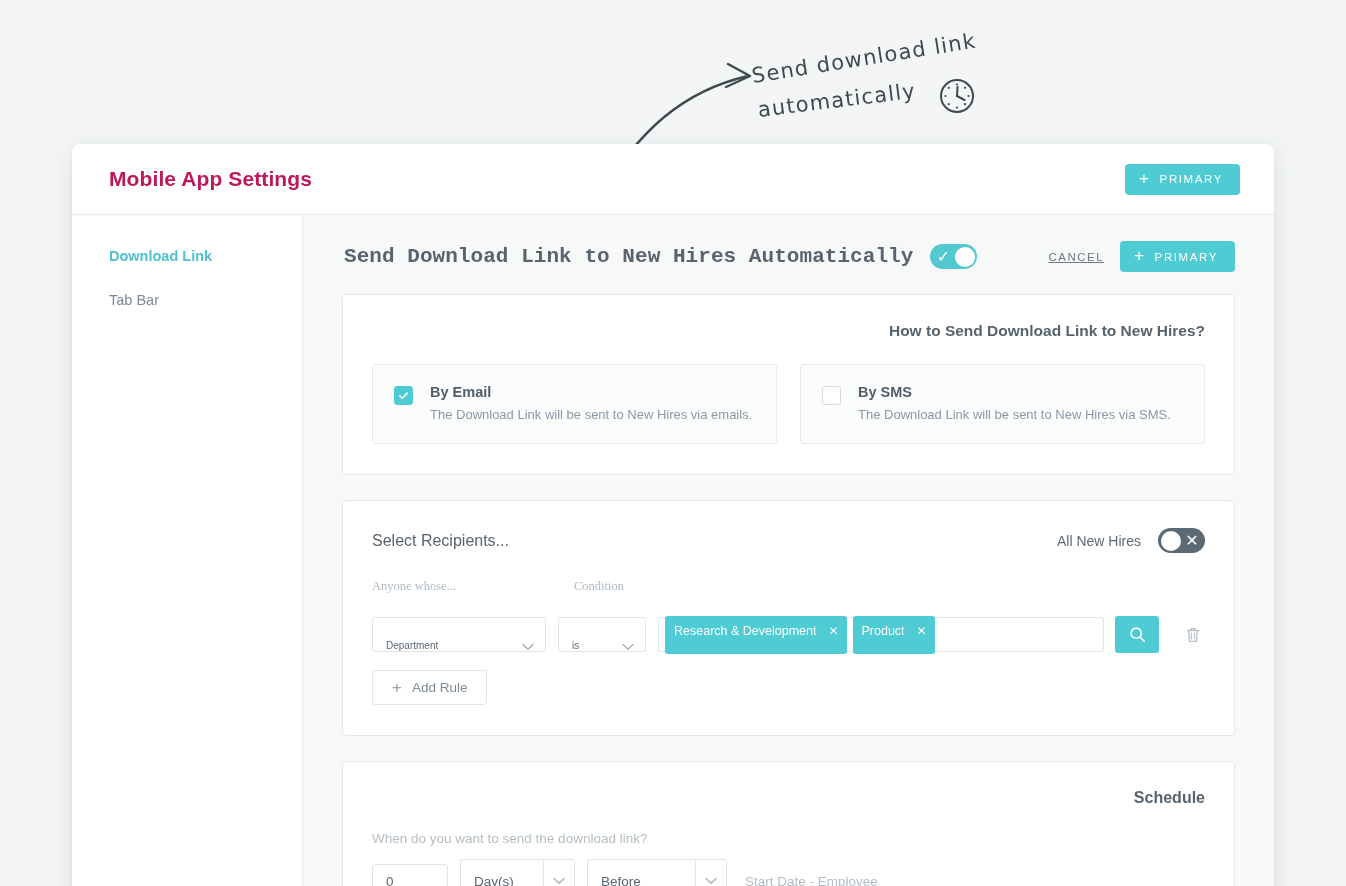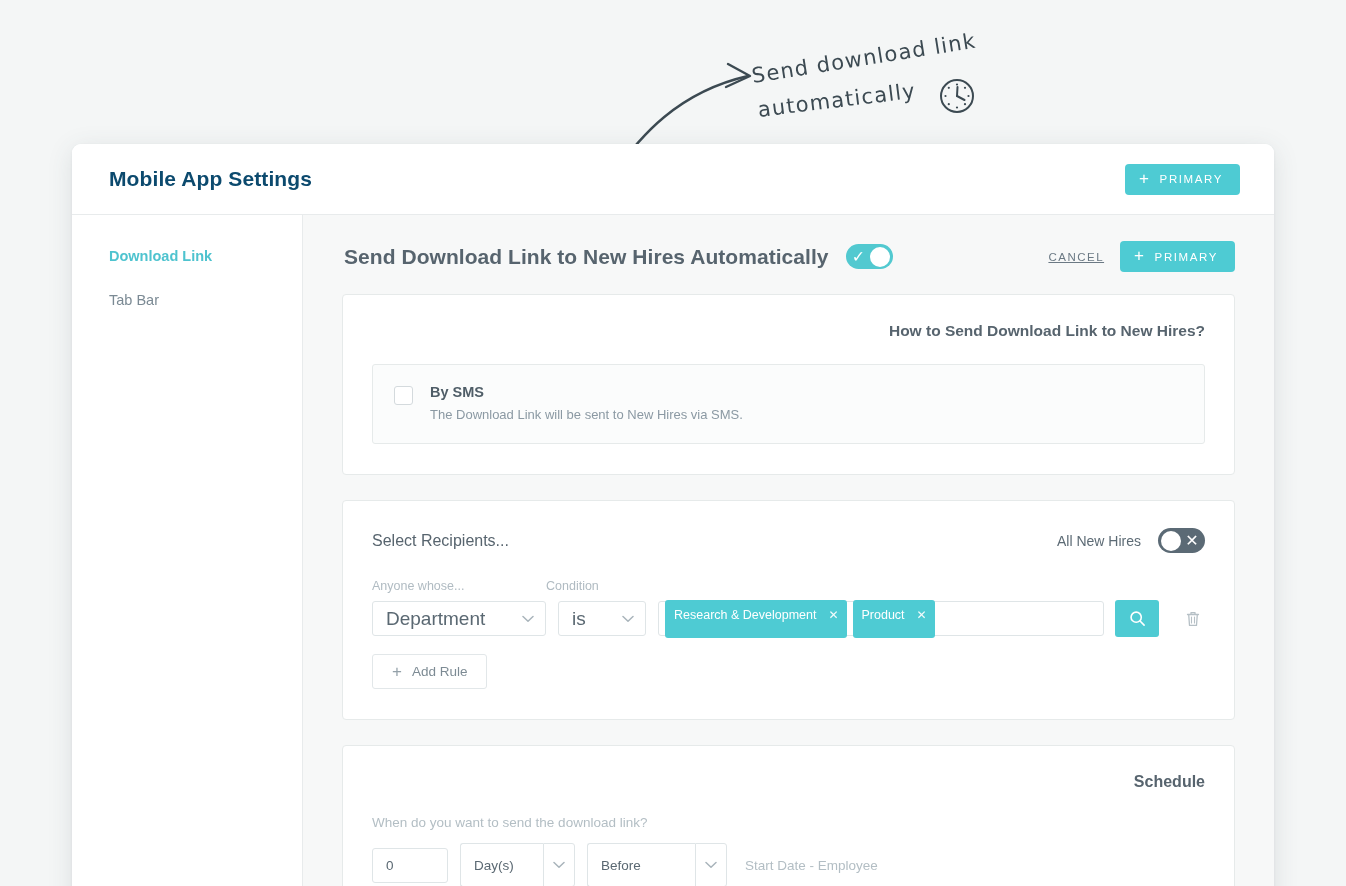--- a/index.html
+++ b/index.html
@@ -64,21 +64,21 @@
     height: 71px;
     border-bottom: 1px solid #e8ebec;
     display: flex;
     align-items: center;
     padding: 0 34px 0 37px;
     box-sizing: border-box;
     background: #fff;
   }
   .window-title {
     font-size: 21px;
-    color: #0c4a6e;
+    color: #be185d;
     font-weight: bold;
     letter-spacing: 0.1px;
     flex: 1;
   }
 
   
   .btn-primary {
     background: #4ecbd3;
     color: #ffffff;
     border: none;
@@ -137,20 +137,21 @@
     display: flex;
     align-items: center;
     margin-bottom: 22px;
     padding-left: 2px;
   }
   .content-title {
     font-size: 21px;
     color: #57646e;
     font-weight: bold;
     letter-spacing: 0.05px;
+    font-family: Liberation Mono, monospace;
   }
 
   
   .toggle {
     width: 47px;
     height: 25px;
     border-radius: 13px;
     position: relative;
     margin-left: 17px;
     cursor: pointer;
@@ -252,45 +253,46 @@
   .recip-title { font-size: 16px; color: #57646e; }
   .allhires-wrap {
     margin-left: auto;
     display: flex;
     align-items: center;
   }
   .allhires-label { font-size: 14px; color: #5d6b75; }
 
   .rule-labels {
     display: flex;
-    gap: 0;
-    margin-bottom: 7px;
+    gap: 28px;
+    margin-bottom: 22px;
+    font-family: Liberation Serif, serif;
   }
   .rule-label {
     font-size: 12.5px;
     color: #b0bbc2;
   }
   .lbl-a { width: 174px; }
   .lbl-b { width: 88px; }
 
   .rule-row {
     display: flex;
     align-items: center;
     gap: 12px;
   }
   .select {
     height: 35px;
     border: 1px solid #dfe5e7;
     border-radius: 3px;
     background: #fff;
     display: flex;
-    align-items: center;
+    align-items: flex-end;
     padding: 0 11px 0 13px;
     box-sizing: border-box;
-    font-size: 19px;
+    font-size: 10px;
     color: #5a6872;
     cursor: pointer;
   }
   .select .val { flex: 1; }
   .sel-dept { width: 174px; }
   .sel-cond { width: 88px; }
   .chev {
     color: #a9b4bb;
     font-size: 11px;
     margin-left: 8px;
@@ -484,20 +486,31 @@
             <span class="plus">+</span>
             <span>PRIMARY</span>
           </button>
         </div>
       </div>
 
       <div class="panel">
         <div class="panel-title">How to Send Download Link to New Hires?</div>
         <div class="choices">
 
+          <div class="choice">
+            <span class="cbox checked">
+              <svg width="11" height="11" viewBox="0 0 12 12">
+                <path d="M2 6.4 L4.7 9 L10 3.4" fill="none" stroke="#ffffff" stroke-width="1.7" stroke-linecap="round" stroke-linejoin="round"></path>
+              </svg>
+            </span>
+            <div>
+              <div class="choice-name">By Email</div>
+              <div class="choice-desc">The Download Link will be sent to New Hires via emails.</div>
+            </div>
+          </div>
 
           <div class="choice">
             <span class="cbox unchecked"></span>
             <div>
               <div class="choice-name">By SMS</div>
               <div class="choice-desc">The Download Link will be sent to New Hires via SMS.</div>
             </div>
           </div>
 
         </div>

